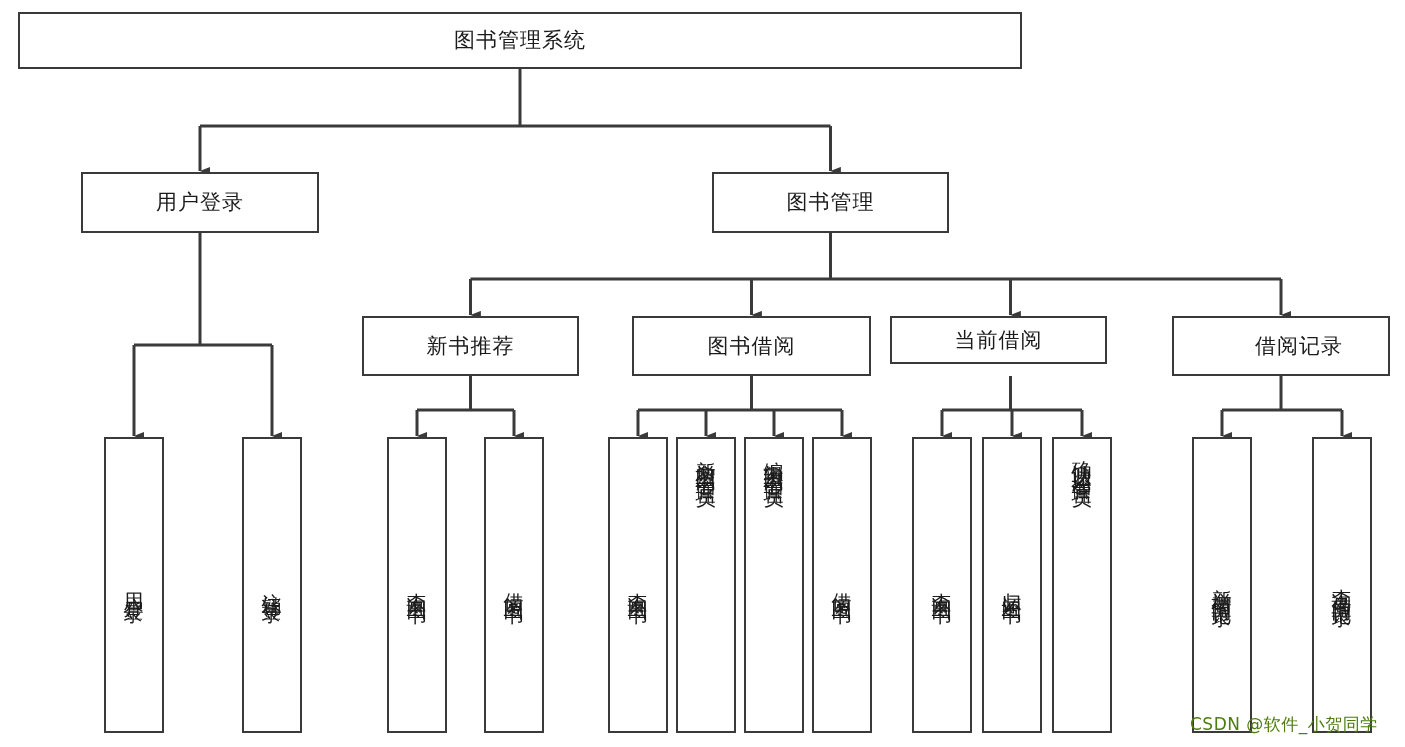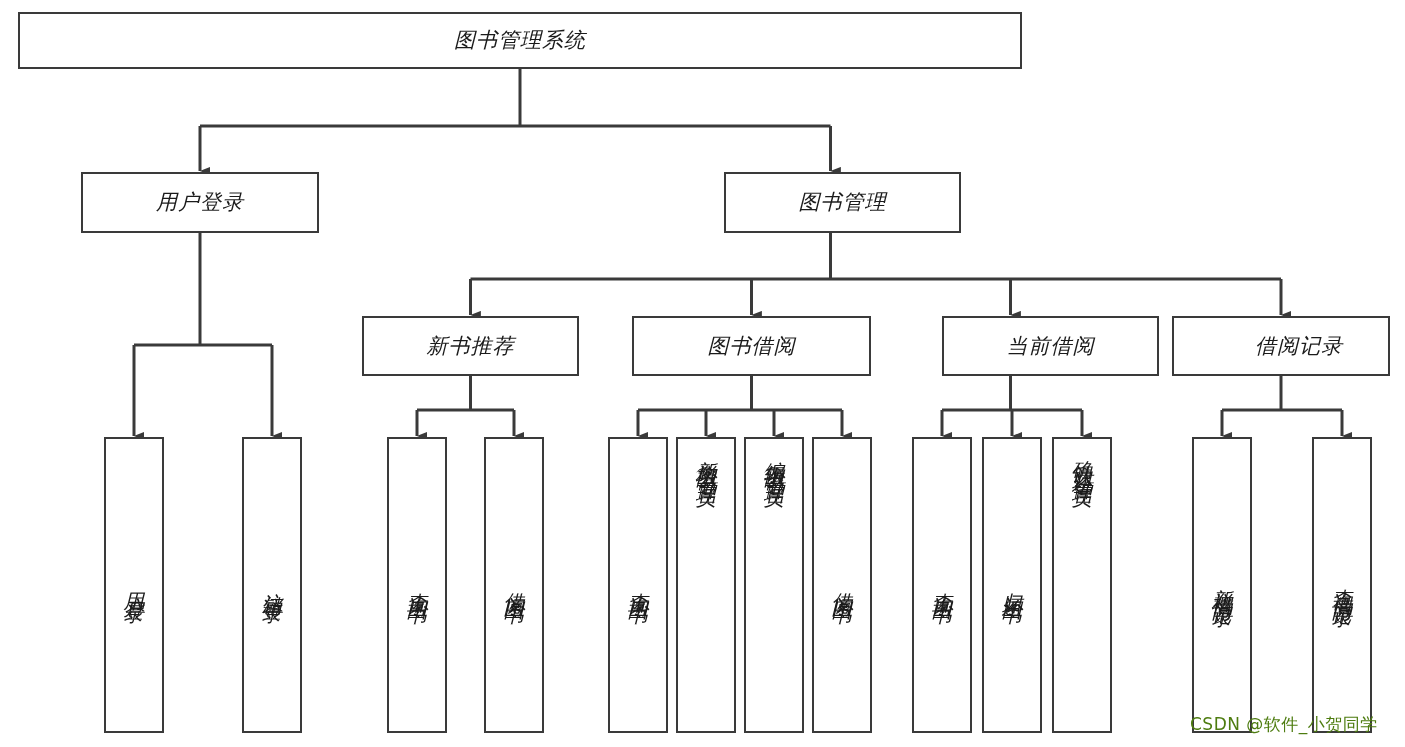--- a/index.html
+++ b/index.html
@@ -29,21 +29,20 @@
   .node {
     position: absolute;
     box-sizing: border-box;
     border: 2px solid #3a3a3a;
     background: #ffffff;
     color: #1b1b1b;
     display: flex;
     align-items: center;
     justify-content: center;
     overflow: hidden;
-    font-style: italic;
   }
   .node-label {
     font-size: 21px;
     line-height: 1.15;
     letter-spacing: 1px;
     white-space: nowrap;
   }
   
   .node.vertical {
     align-items: flex-start;
@@ -118,31 +117,31 @@
       </g>
   </svg>
 
   <div class="node" style="left: 18px; top: 12px; width: 1004px; height: 57px;">
     <span class="node-label">图书管理系统</span>
   </div>
 
   <div class="node" style="left: 81px; top: 172px; width: 238px; height: 61px;">
     <span class="node-label">用户登录</span>
   </div>
-  <div class="node" style="left: 712px; top: 172px; width: 237px; height: 61px; margin-left: 12px;">
+  <div class="node" style="left: 712px; top: 172px; width: 237px; height: 61px;">
     <span class="node-label">图书管理</span>
   </div>
 
   <div class="node" style="left: 632px; top: 316px; width: 239px; height: 60px;">
     <span class="node-label">图书借阅</span>
   </div>
   <div class="node" style="left: 362px; top: 316px; width: 217px; height: 60px;">
     <span class="node-label">新书推荐</span>
   </div>
-  <div class="node" style="left: 942px; top: 316px; width: 217px; height: 60px;">
+  <div class="node" style="left: 890px; top: 316px; width: 217px; height: 48px;">
     <span class="node-label">当前借阅</span>
   </div>
   <div class="node" style="left: 1172px; top: 316px; width: 218px; height: 60px; padding-left: 36px;">
     <span class="node-label">借阅记录</span>
   </div>
 
   <div class="node vertical centered" style="left: 104px; top: 437px; width: 60px; height: 296px;">
     <span class="node-label">用户登录</span>
   </div>
   <div class="node vertical centered" style="left: 242px; top: 437px; width: 60px; height: 296px;">

